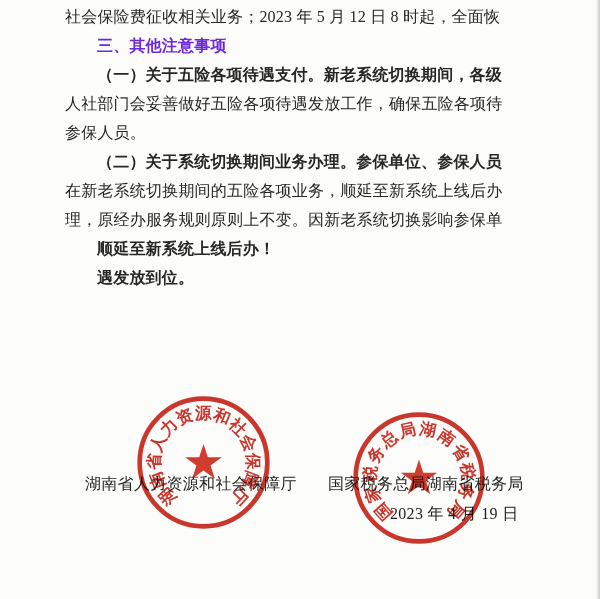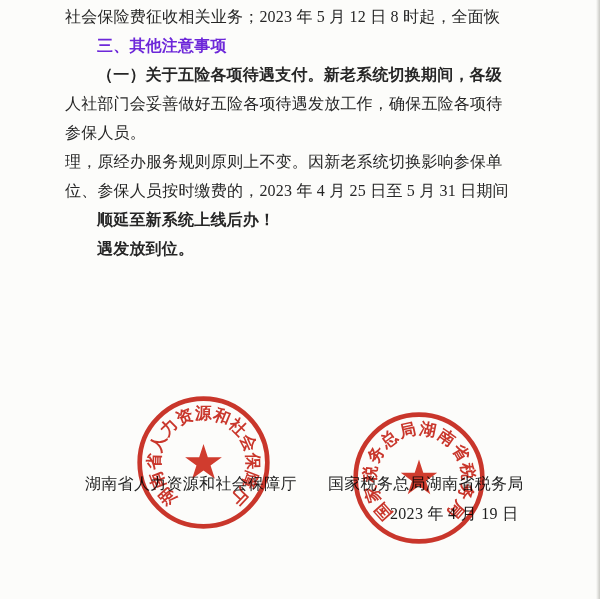--- a/index.html
+++ b/index.html
@@ -67,22 +67,23 @@
 <body>
 
 <div class="page">
 
   <div class="body-text">
     <div class="line">社会保险费征收相关业务；2023 年 5 月 12 日 8 时起，全面恢</div>
     <div class="line indent heading">三、其他注意事项</div>
     <div class="line indent">（一）关于五险各项待遇支付。新老系统切换期间，各级</div>
     <div class="line">人社部门会妥善做好五险各项待遇发放工作，确保五险各项待</div>
     <div class="line">参保人员。</div>
+    <div class="line indent">（二）关于系统切换期间业务办理。参保单位、参保人员</div>
+    <div class="line">在新老系统切换期间的五险各项业务，顺延至新系统上线后办</div>
     <div class="line">理，原经办服务规则原则上不变。因新老系统切换影响参保单</div>
-    <div class="line">位、参保人员按时缴费的，2023 年 4 月 25 日至 5 月 31 日期间</div>
     <div class="line indent">顺延至新系统上线后办！</div>
     <div class="line indent">遇发放到位。</div>
   </div>
 
   <div class="sig sig-left">湖南省人力资源和社会保障厅</div>
   <div class="sig sig-right">国家税务总局湖南省税务局</div>
   <div class="sig sig-date">2023 年 4 月 19 日</div>
 
   <svg class="seal seal-left" viewBox="0 0 200 200" aria-hidden="true">
     <defs>

